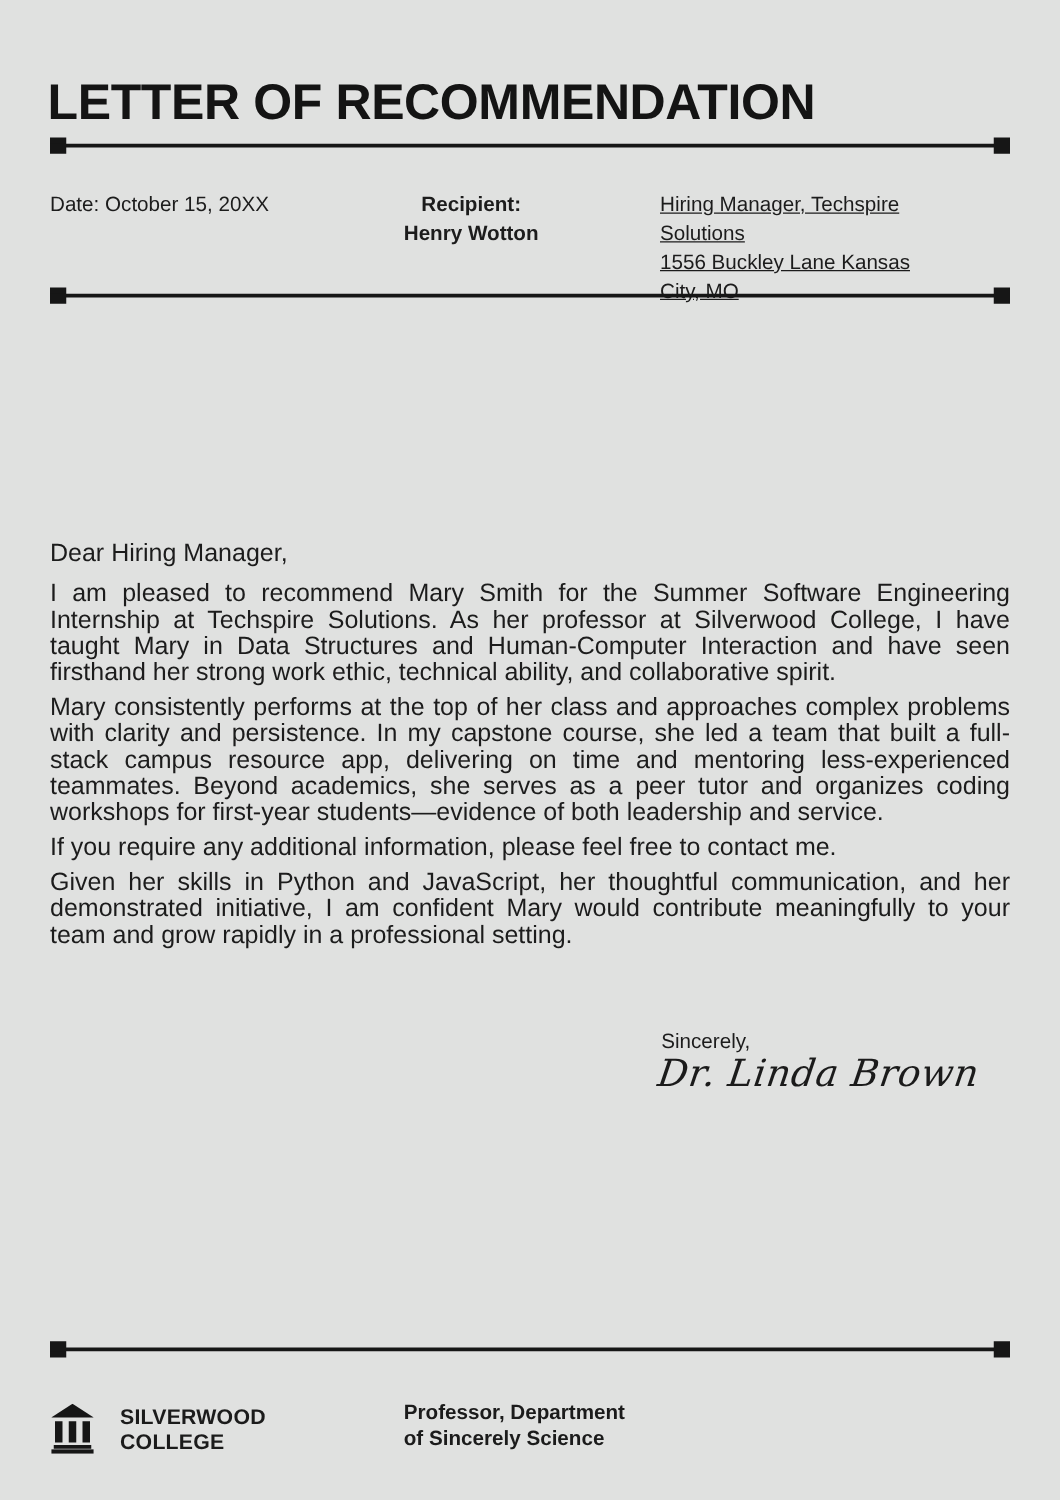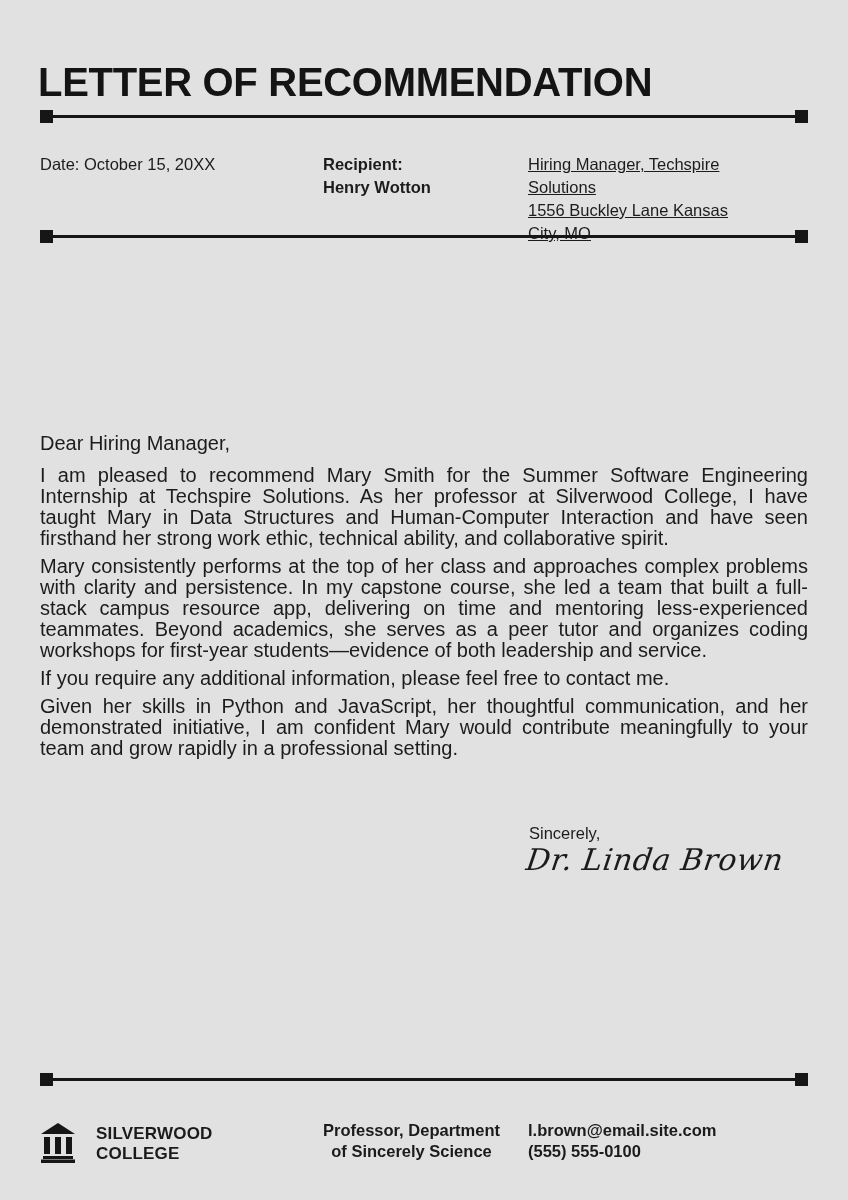--- a/index.html
+++ b/index.html
@@ -39,21 +39,21 @@
   .divider .sq.left  { left: 0; }
   .divider .sq.right { right: 0; }
   .divider-1 { top: 110px; }
   .divider-2 { top: 230px; }
   .divider-3 { top: 1073px; }
 
   
   .meta { position: absolute; top: 153px; left: 0; width: 728px; height: 50px;
           font-size: 16.5px; line-height: 23px; }
   .meta .col-date      { position: absolute; left: 40px;  top: 0; }
-  .meta .col-recipient { position: absolute; left: 323px; top: 0; font-weight: bold; }
+  .meta .col-recipient { position: absolute; left: 323px; top: 0; font-weight: bold; text-align: center; }
   .meta .col-company   { position: absolute; left: 528px; top: 0; text-decoration: underline; }
 
   
   .body-text {
     position: absolute; left: 40px; top: 433px; width: 768px;
     font-size: 20px; line-height: 21px;
   }
   .body-text .salutation { margin: 0 0 11px 0; }
   .body-text p.para { margin: 0 0 7px 0; text-align: justify; }
 
@@ -72,21 +72,21 @@
   .logo { position: absolute; left: 41px; top: 1123px; width: 34px; height: 40px; }
   .footer-org {
     position: absolute; left: 96px; top: 1124px;
     font-size: 17px; font-weight: bold; line-height: 19.5px;
     letter-spacing: 0.2px; color: #1b1b1b;
   }
   .footer-role, .footer-contact {
     font-size: 16.5px; font-weight: 600; line-height: 21px; color: #1b1b1b;
     position: absolute; top: 1120px;
   }
-  .footer-role    { left: 323px; text-align: center; }
+  .footer-role    { left: 323px; }
   .footer-contact { left: 528px; }
 </style>
 </head>
 <body>
 
 <div class="page">
 
   <h1 class="title">LETTER OF RECOMMENDATION</h1>
 
   <div class="divider divider-1">
@@ -142,18 +142,14 @@
   <div class="footer-org">
     <div>SILVERWOOD</div>
     <div>COLLEGE</div>
   </div>
 
   <div class="footer-role">
     <div>Professor, Department</div>
     <div>of Sincerely Science</div>
   </div>
 
-  <div class="footer-contact">
-    <div>l.brown@email.site.com</div>
-    <div>(555) 555-0100</div>
-  </div>
 
 </div>
 
 </body></html>

